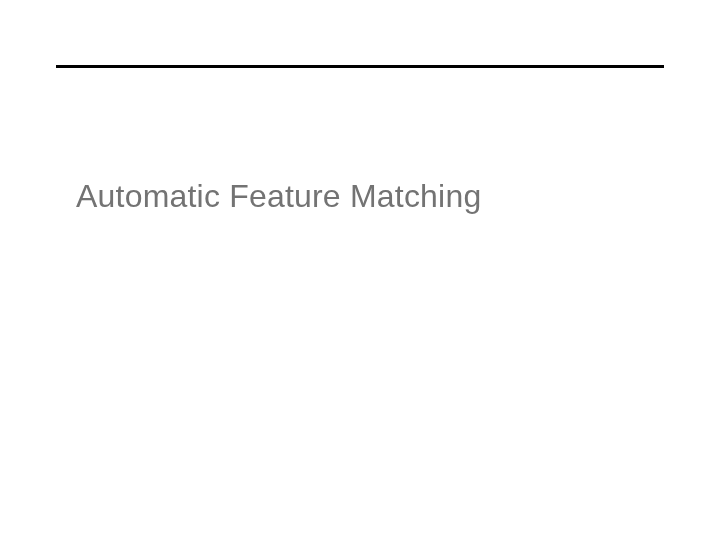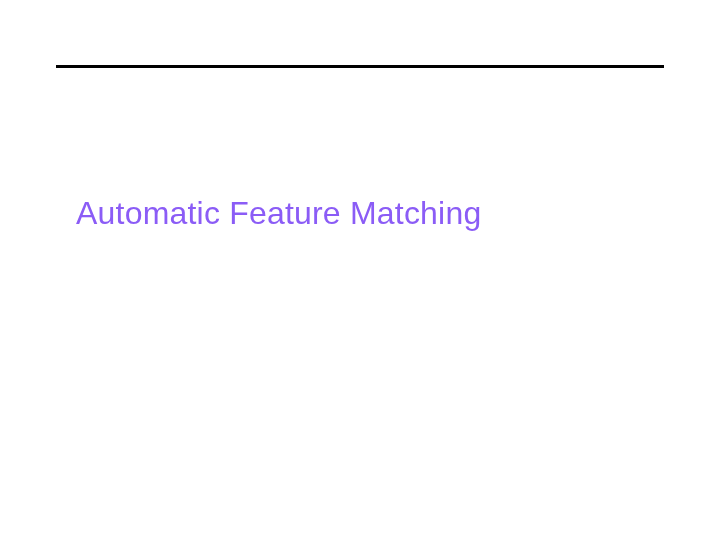--- a/index.html
+++ b/index.html
@@ -22,25 +22,25 @@
     .divider {
       position: absolute;
       top: 65px;
       left: 56px;
       width: 608px;
       height: 3px;
       background: #000000;
     }
     .title {
       position: absolute;
-      top: 195px;
+      top: 178px;
       left: 76px;
       font-size: 32px;
       font-weight: 400;
-      color: #8b5cf6;
+      color: #737373;
       letter-spacing: 0.2px;
     }
   </style>
 </head>
 <body>
 
 <div class="slide">
   <div class="divider"></div>
   <div class="title">Automatic Feature Matching</div>
 </div>

